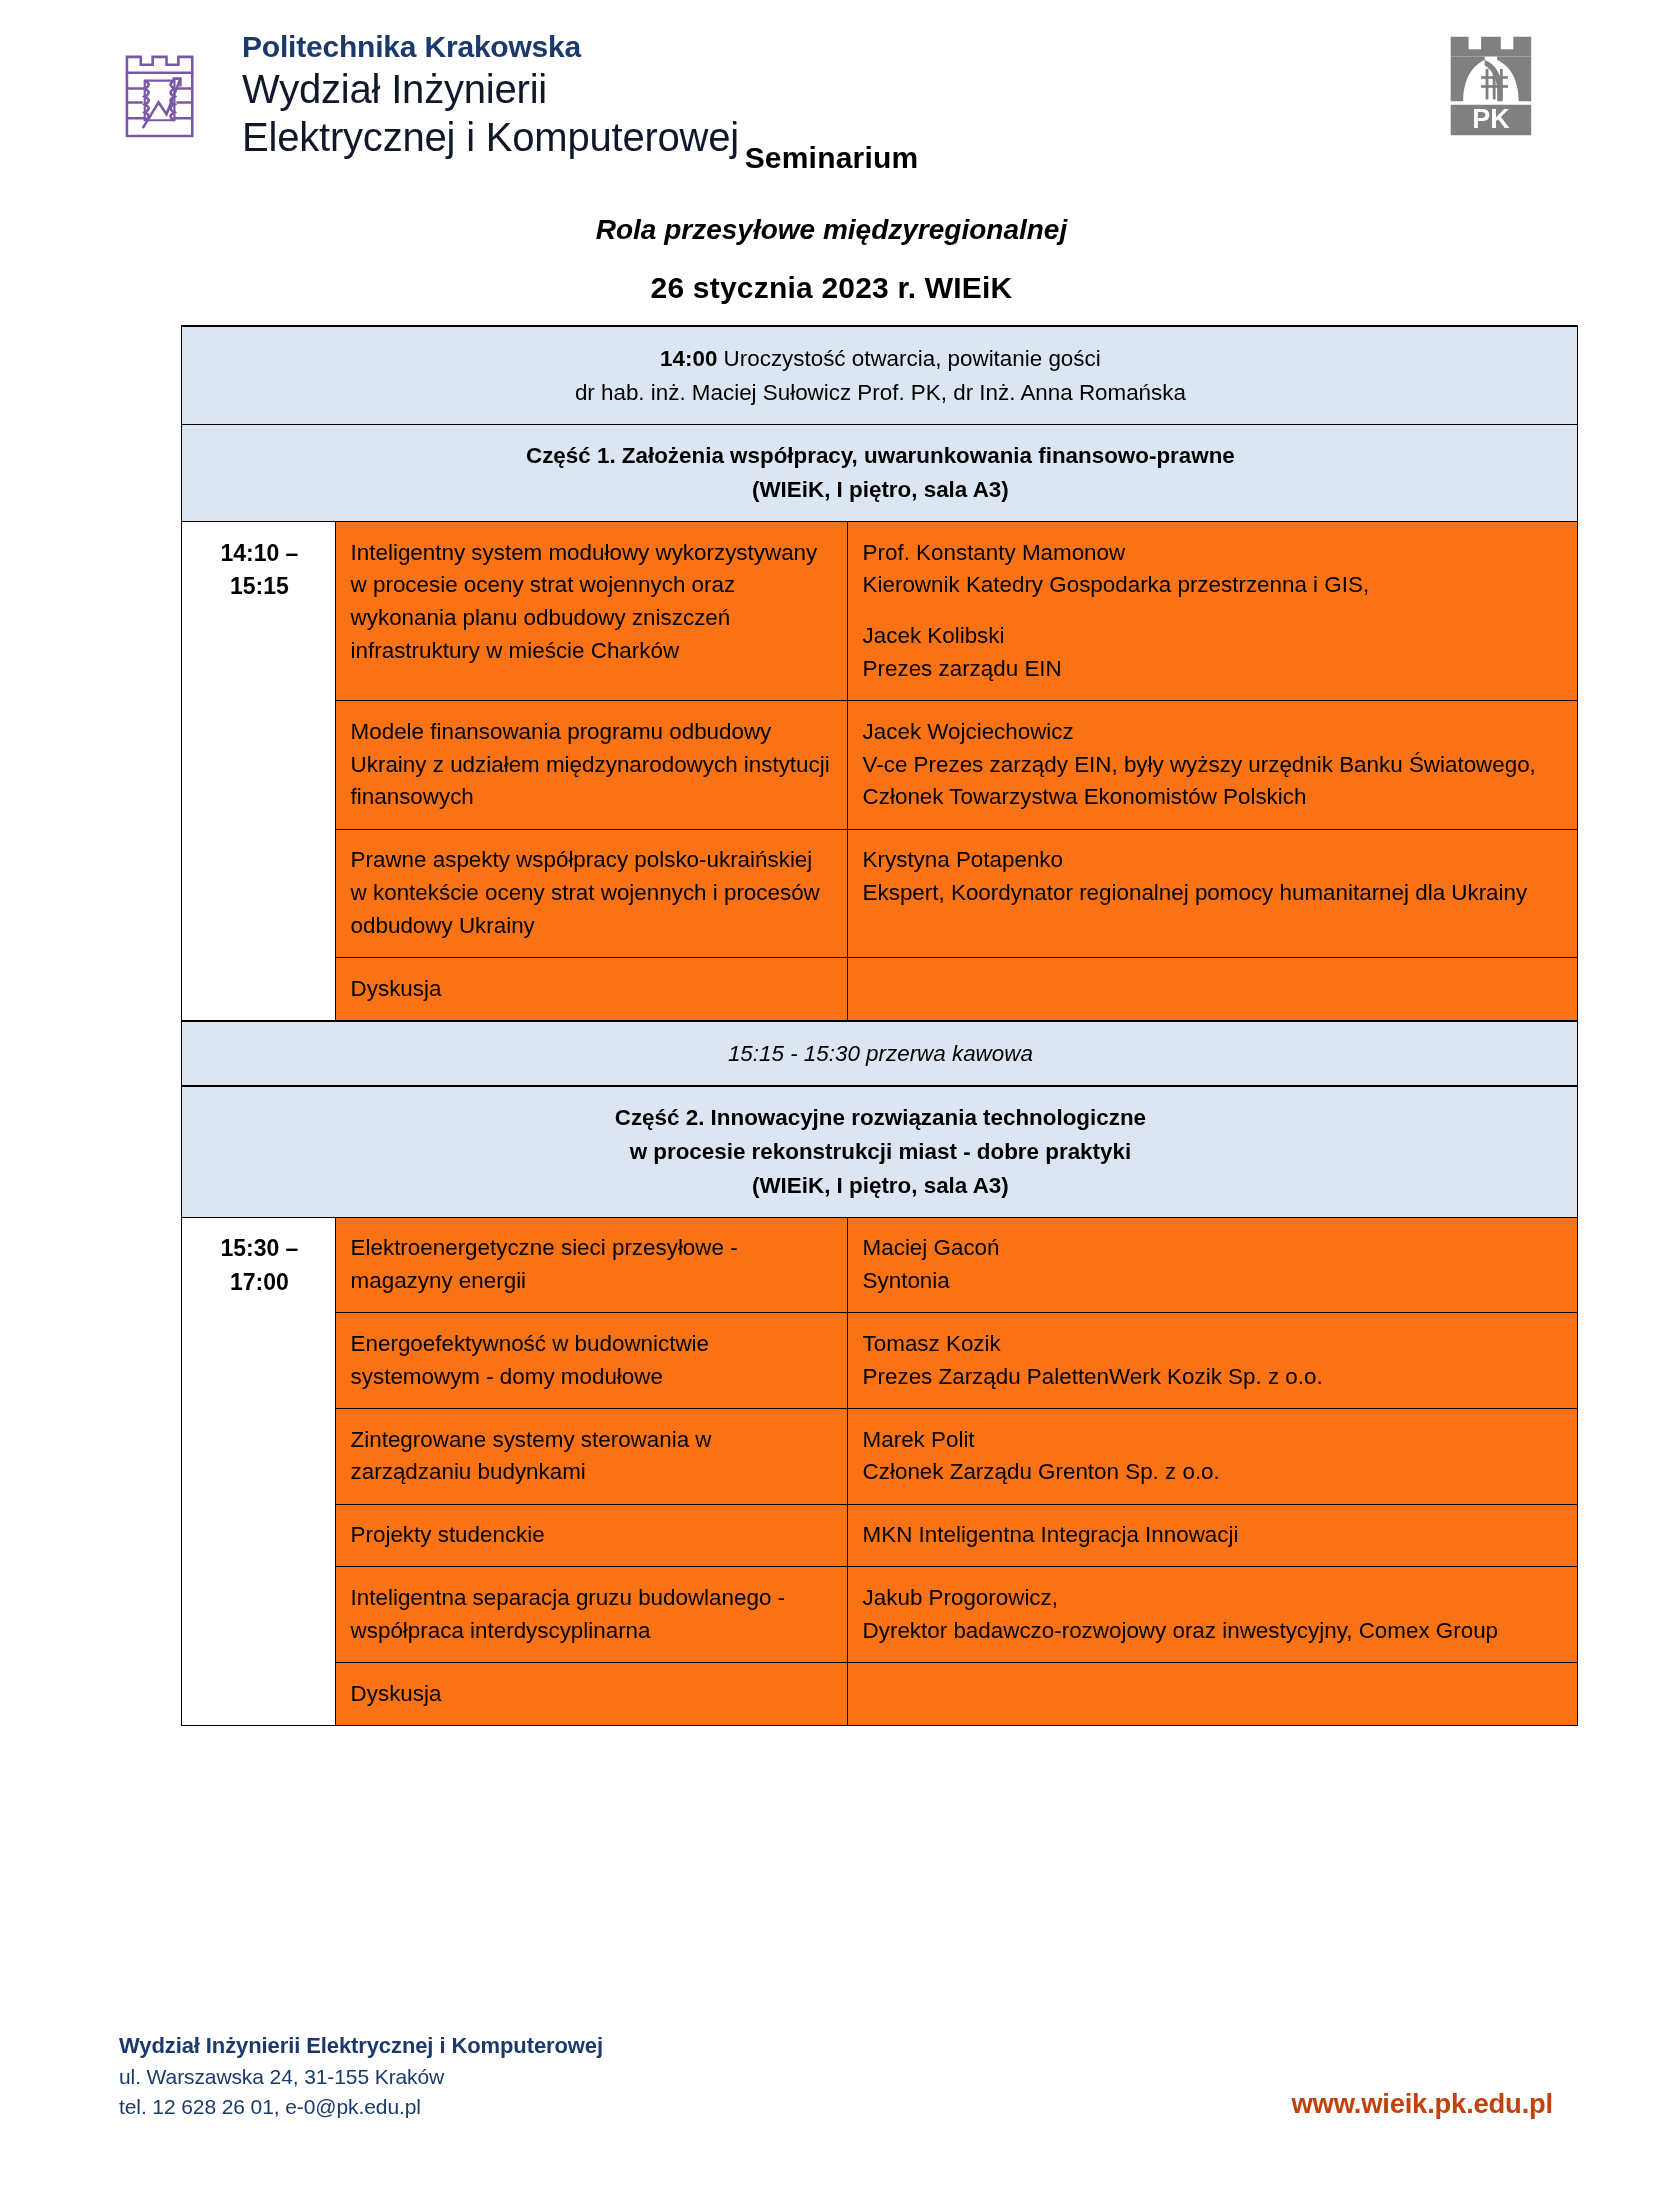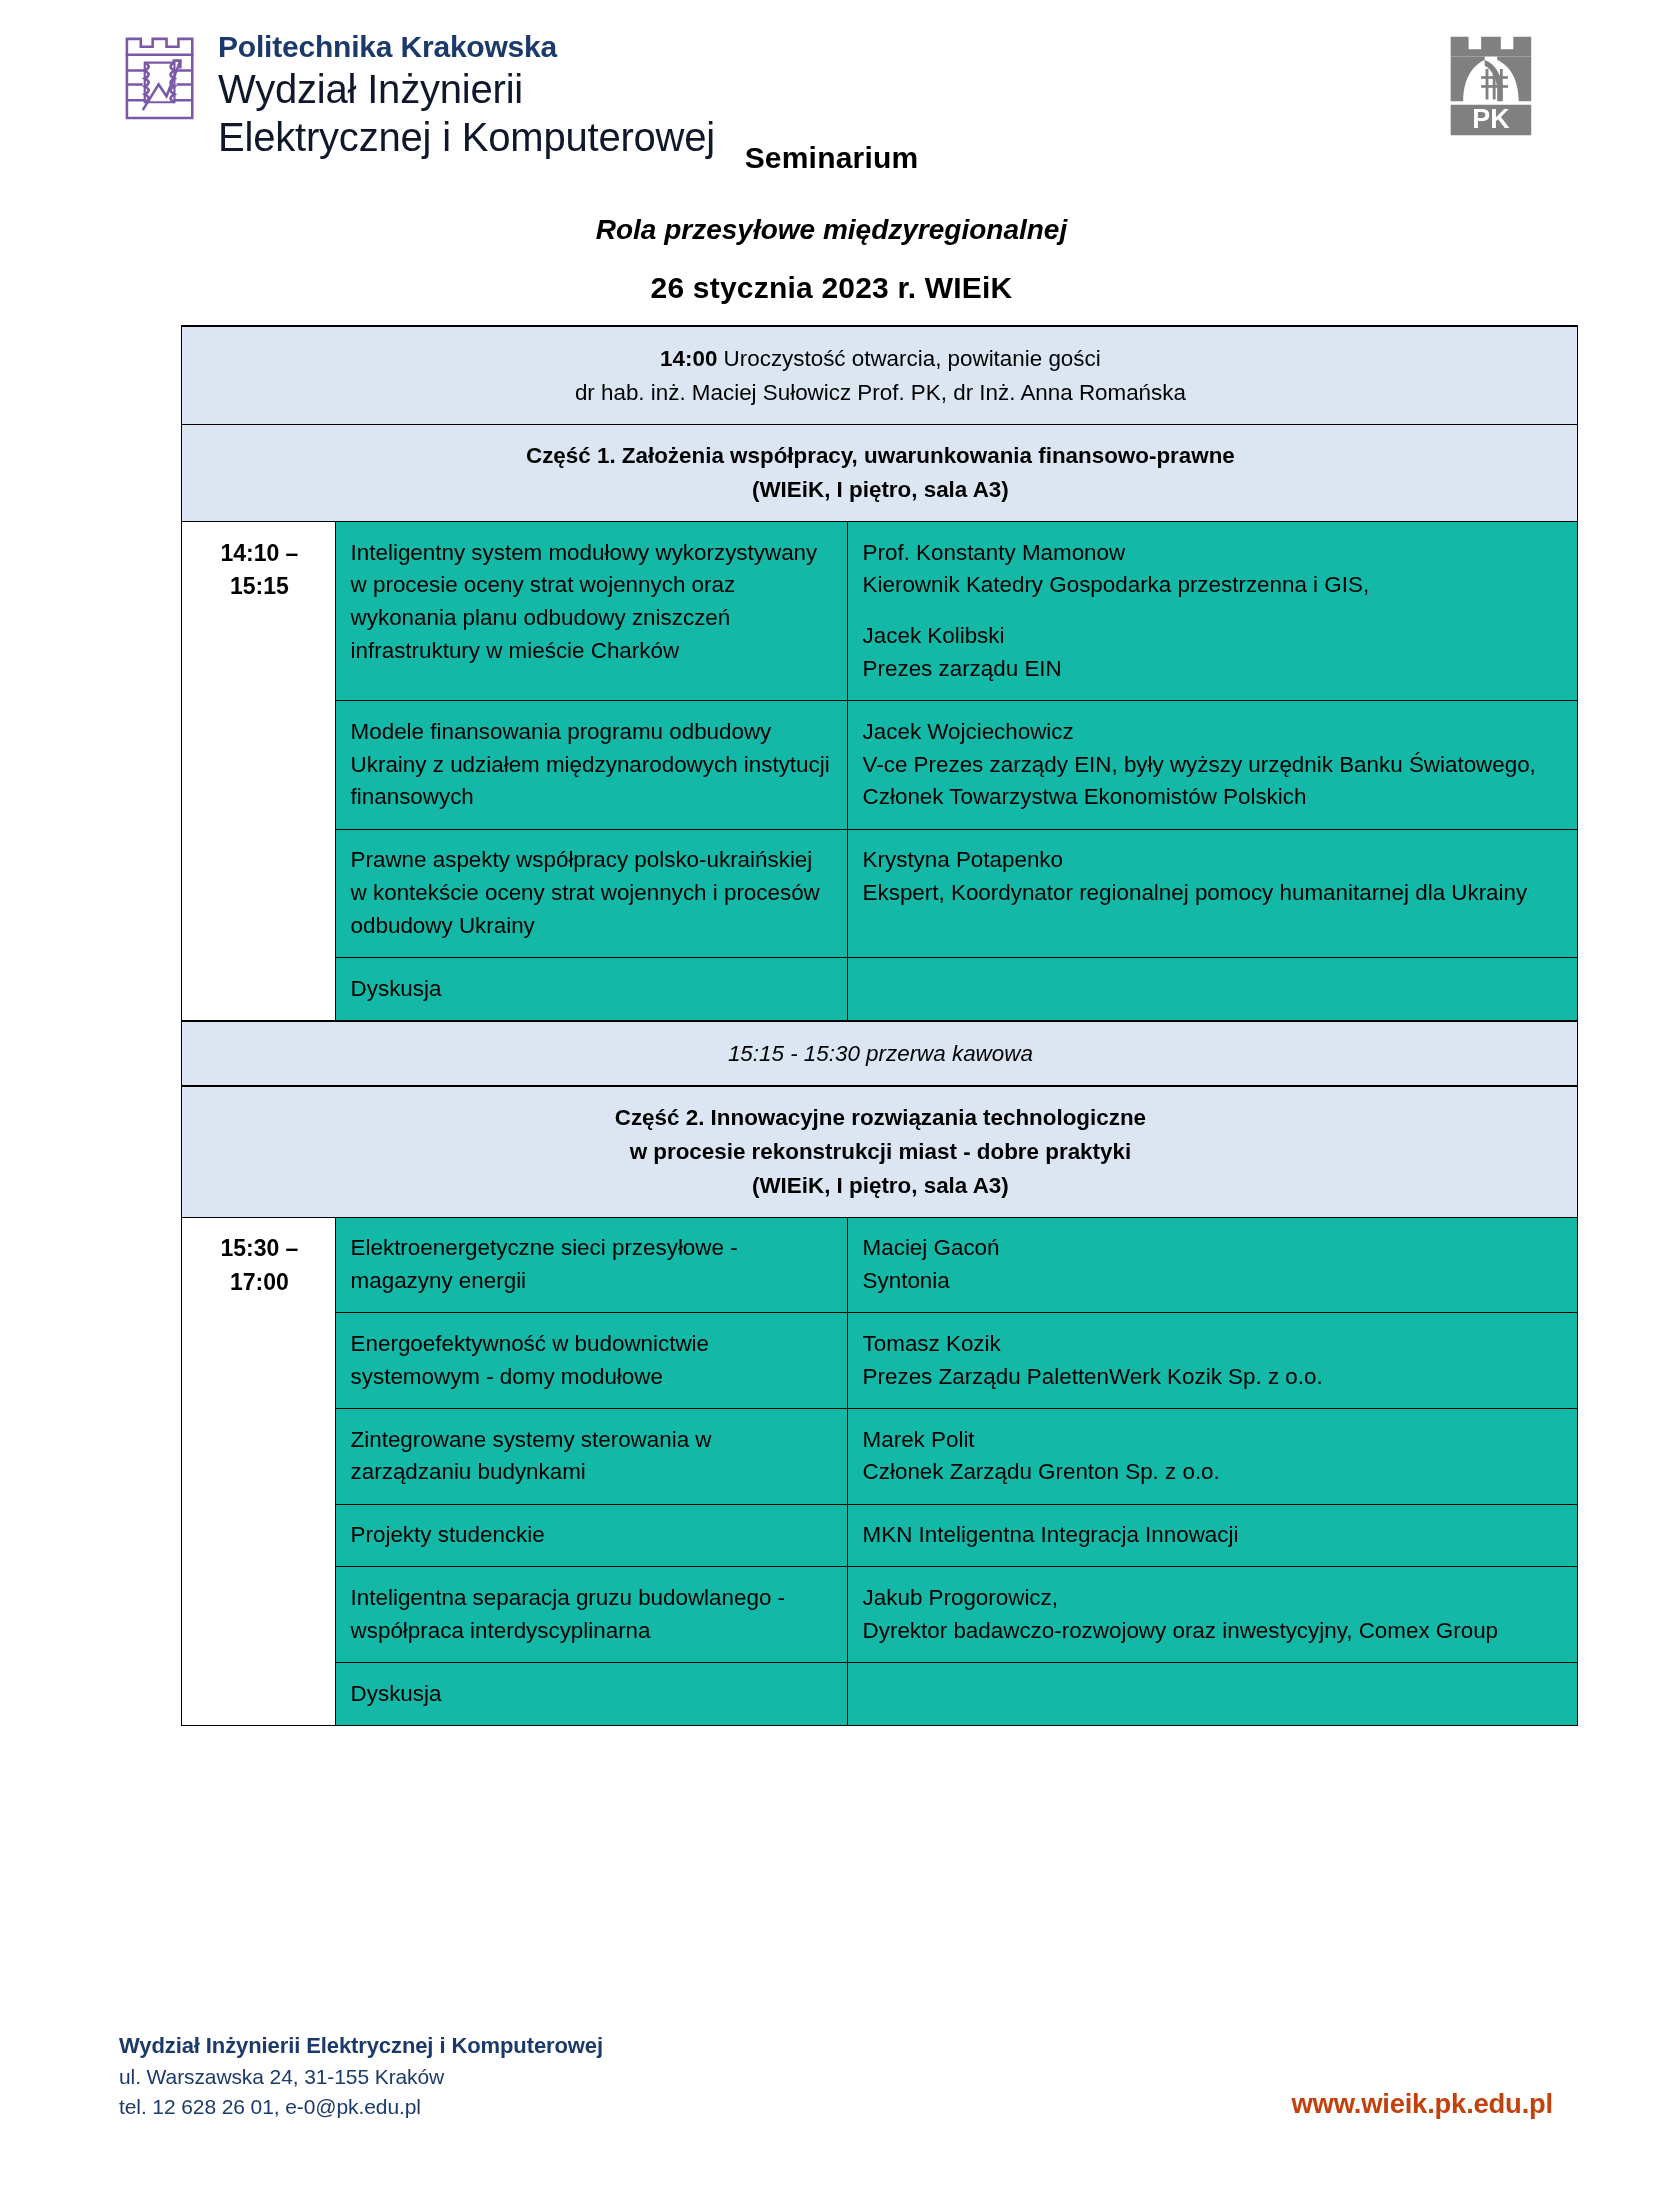--- a/index.html
+++ b/index.html
@@ -28,21 +28,22 @@
     position: relative;
     height: 137px;
     padding: 25.6px 110px 0 119px;
     box-sizing: border-box;
     display: flex;
     align-items: flex-start;
     justify-content: space-between;
   }
   .brand {
     display: flex;
-    align-items: flex-start;
+    align-items: center;
+    gap: 24px;
   }
   .brand-mark {
     width: 99px;
     height: 99px;
     flex: 0 0 auto;
     margin-top: 1.8px;
   }
   .brand-text {
     display: flex;
     flex-direction: column;
@@ -127,21 +128,21 @@
   .band-time-bold { font-weight: bold; }
 
   td.time-cell {
     text-align: center;
     vertical-align: middle;
     font-weight: bold;
     font-size: 23px;
     padding: 9.1px 3.7px;
   }
   td.topic-cell, td.who-cell {
-    background: #14b8a6;
+    background: #f97316;
   }
   .para + .para { margin-top: 18.3px; }
 
   td.sep-top { border-top-width: 2.7px; }
   td.sep-bottom { border-bottom-width: 2.7px; }
   td.outer-left { border-left-width: 2.7px; }
   td.outer-right { border-right-width: 2.7px; }
 
   
   .footer {

